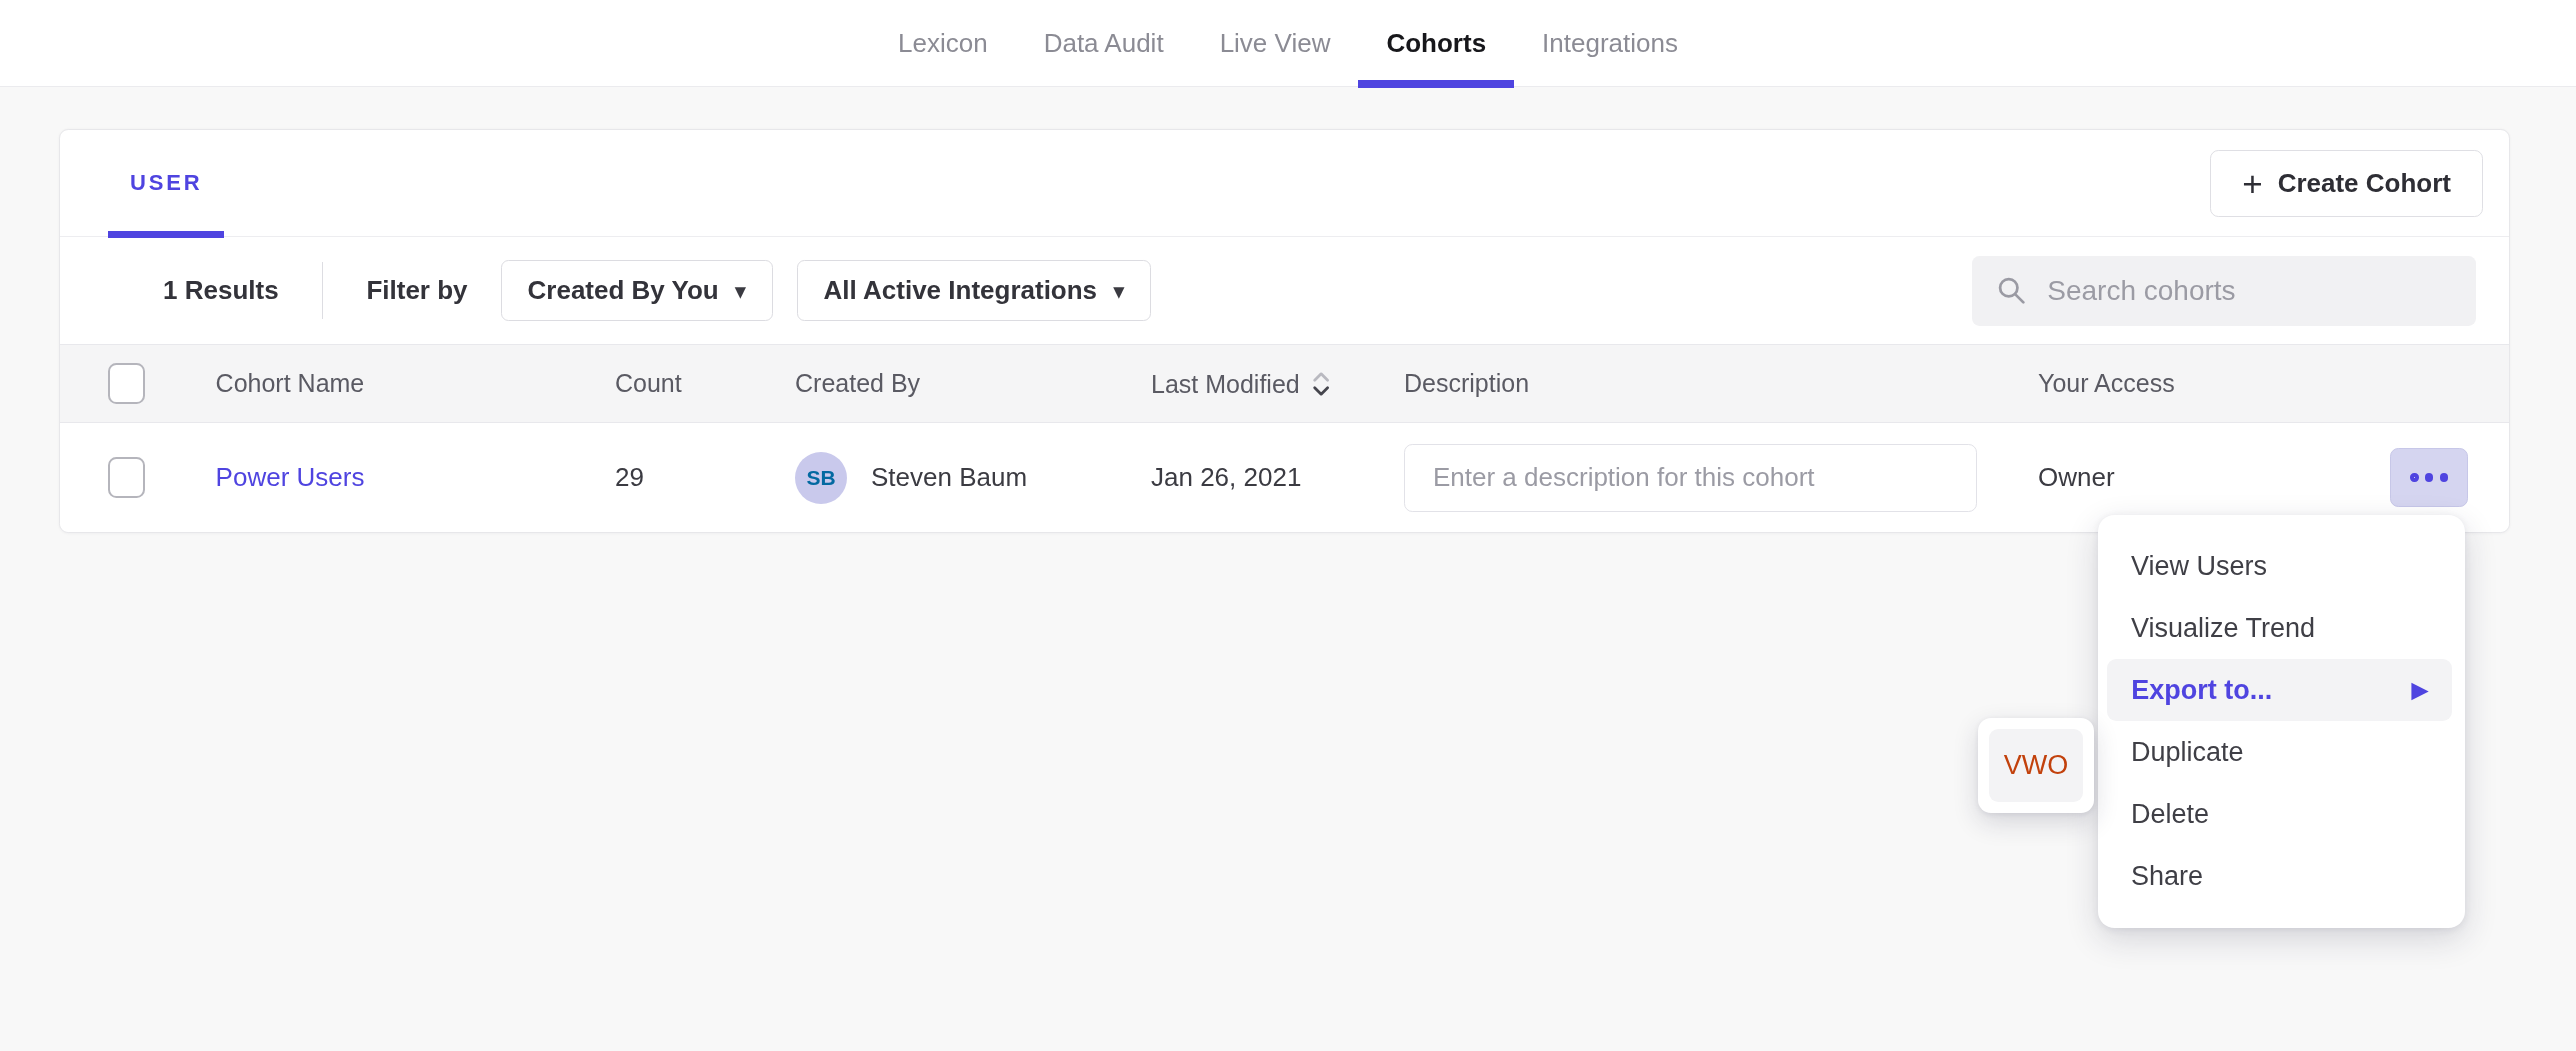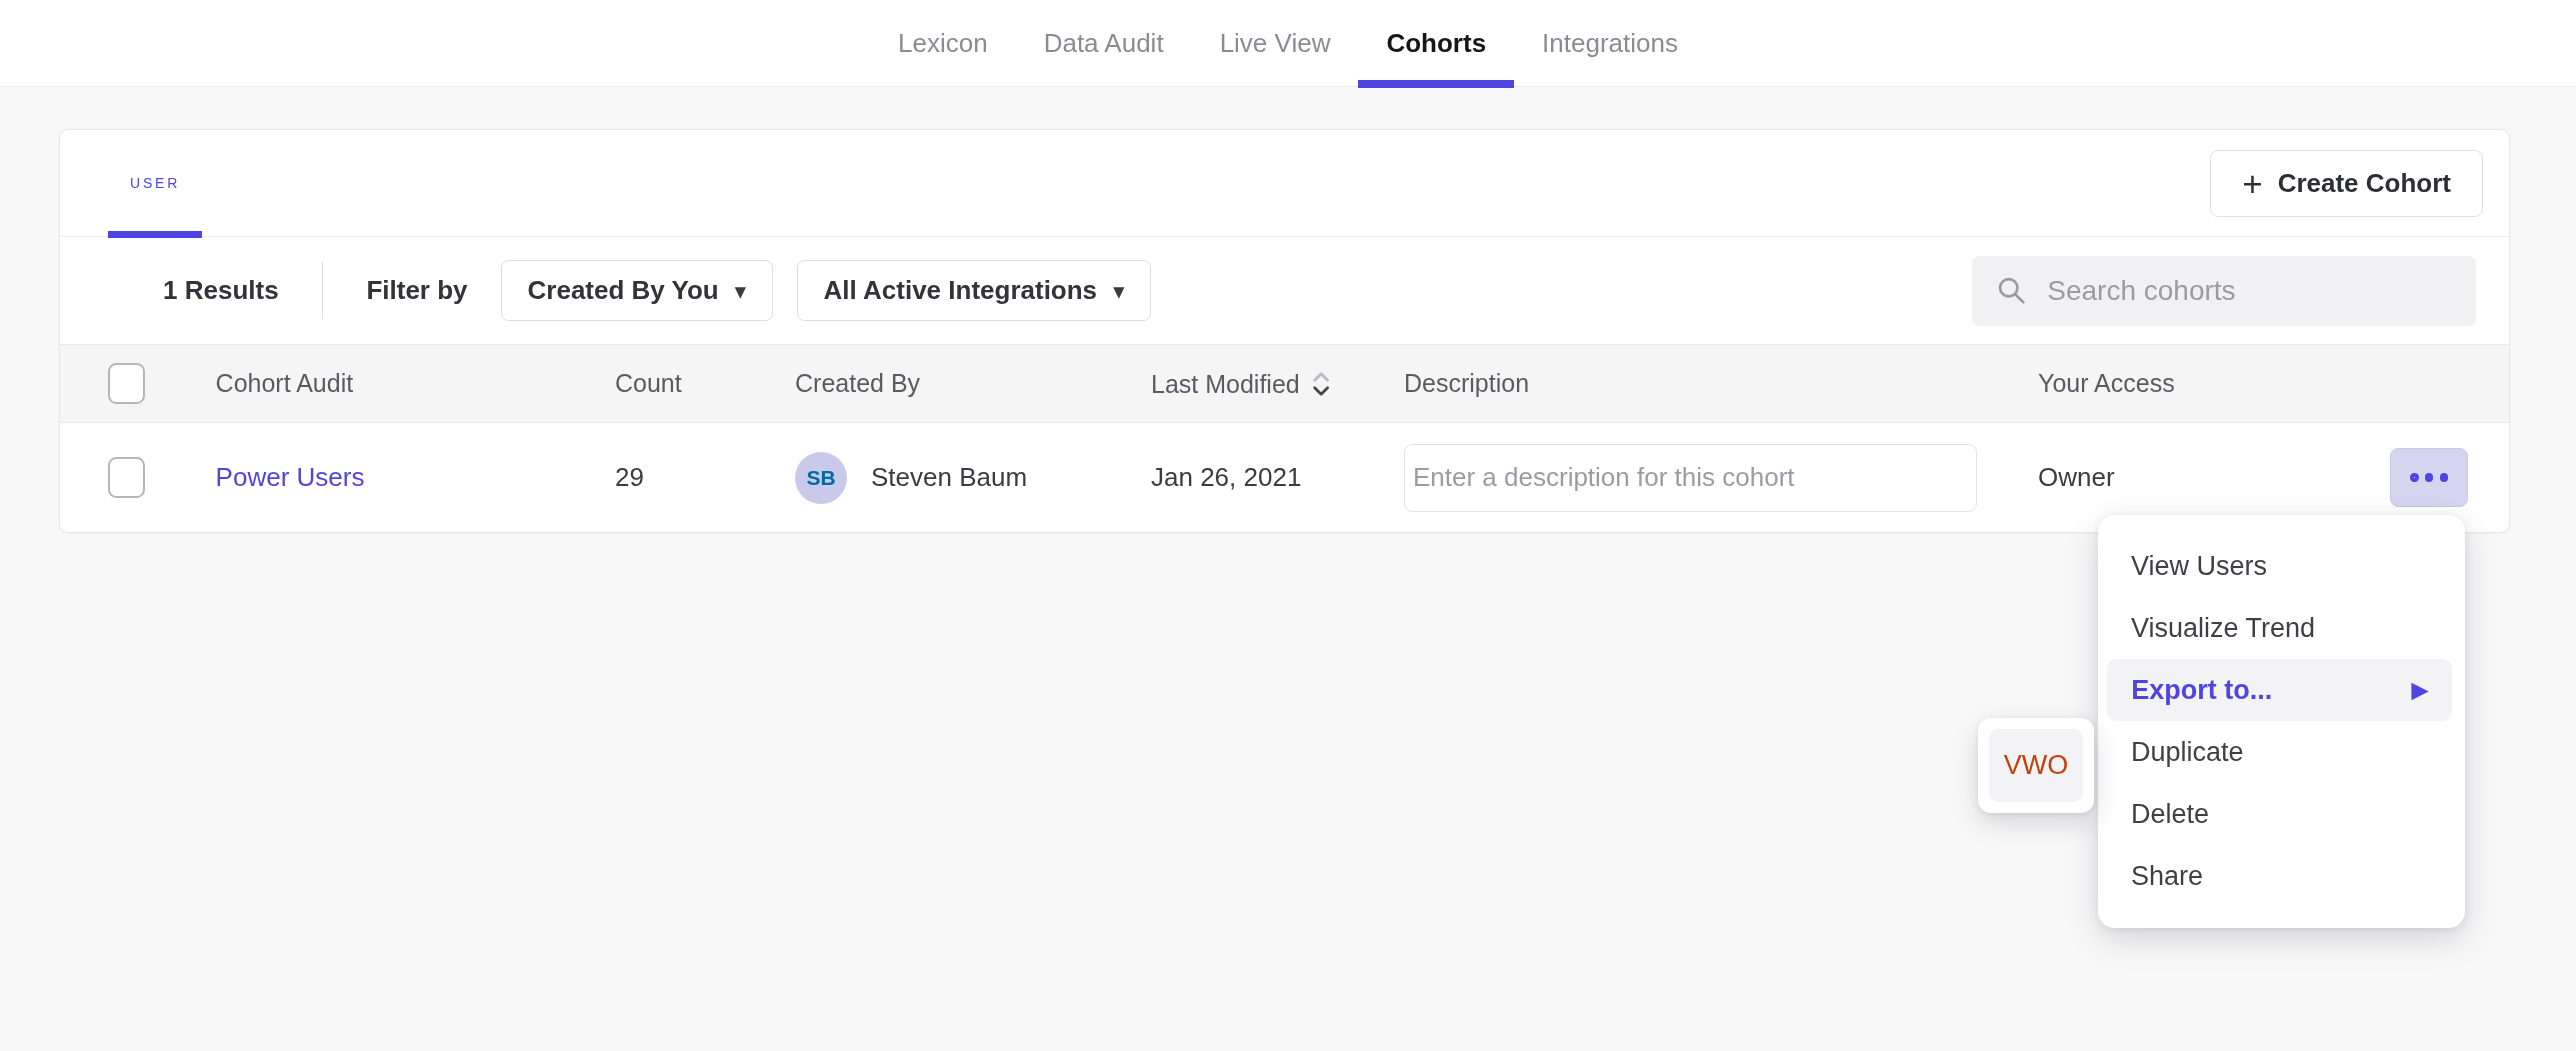--- a/index.html
+++ b/index.html
@@ -34,21 +34,21 @@
     background:#ffffff; border:1.8px solid #e7e7ea; border-radius:9.2px;
     box-shadow:0 0.9px 2.8px rgba(20,20,40,.04);
   }
   .tab-row {
     height:107px; position:relative; border-bottom:1.8px solid #ededf0;
     display:flex; align-items:center;
   }
   .tab-user {
     margin-left:48px; height:100%; display:flex; align-items:center;
     padding:0 22px; position:relative;
-    font-size:14px; font-weight:400; letter-spacing:2.8px; color:#4f44e0;
+    font-size:22px; font-weight:700; letter-spacing:2.8px; color:#4f44e0;
   }
   .tab-user::after {
     content:""; position:absolute; left:0; right:0; bottom:-1.8px;
     height:6.5px; background:#4f44e0;
   }
   .create-btn {
     position:absolute; right:26px; top:20.3px; height:67px;
     display:flex; align-items:center; gap:15px; padding:0 31px;
     background:#ffffff; border:1.8px solid #dfdfe4; border-radius:8.3px;
     font-size:26px; font-weight:600; color:#2e2e35; cursor:pointer;
@@ -105,21 +105,21 @@
   .col-desc { padding-left:13px; }
   .cohort-link { color:#4f44e0; font-size:26px; text-decoration:none; cursor:pointer; }
   .cell-text { font-size:26px; color:#3b3b42; }
   .avatar {
     width:52px; height:52px; border-radius:50%; background:#c9c9ec;
     display:flex; align-items:center; justify-content:center;
     color:#0369a1; font-size:21px; font-weight:700; flex:none;
   }
   .desc-input {
     width:573px; height:68px; border:1.8px solid #e2e2e8; border-radius:8.3px;
-    padding:0 8px; font-size:26px; color:#3b3b42; outline:none;
+    padding:0 28px; font-size:26px; color:#3b3b42; outline:none;
     font-family:"Liberation Sans", sans-serif; background:#fff;
   }
   .desc-input::placeholder { color:#9b9ba4; }
   .more-btn {
     width:78px; height:59px; margin-left:20.3px;
     background:#d5d5f0; border:1.8px solid #c7c7e8; border-radius:8.3px;
     display:flex; align-items:center; justify-content:center; gap:6.5px; cursor:pointer;
   }
   .more-btn .dot {
     width:8.3px; height:8.3px; border:4.6px solid #4f44e0; border-radius:50%;
@@ -196,21 +196,21 @@
         <line x1="21.5" y1="21.5" x2="30" y2="30" stroke="#9a9aa3" stroke-width="3" stroke-linecap="round"></line>
       </svg>
       <input type="text" placeholder="Search cohorts" style="">
     </div>
   </div>
 
   <div class="thead grid">
     <div class="cell-check">
         <div class="checkbox"></div>
       </div>
-    <div class="col-name">Cohort Audit</div>
+    <div class="col-name">Cohort Name</div>
     <div class="col-count">Count</div>
     <div class="col-created" style="gap:0;">Created By</div>
     <div class="col-modified">
       <span>Last Modified</span>
       <svg width="20.3" height="30" viewBox="0 0 22 32">
         <polyline points="4,12 11,5 18,12" fill="none" stroke="#b9b9c0" stroke-width="3" stroke-linecap="round" stroke-linejoin="round"></polyline>
         <polyline points="4,20 11,27 18,20" fill="none" stroke="#45454d" stroke-width="3" stroke-linecap="round" stroke-linejoin="round"></polyline>
       </svg>
     </div>
     <div class="col-desc">Description</div>

